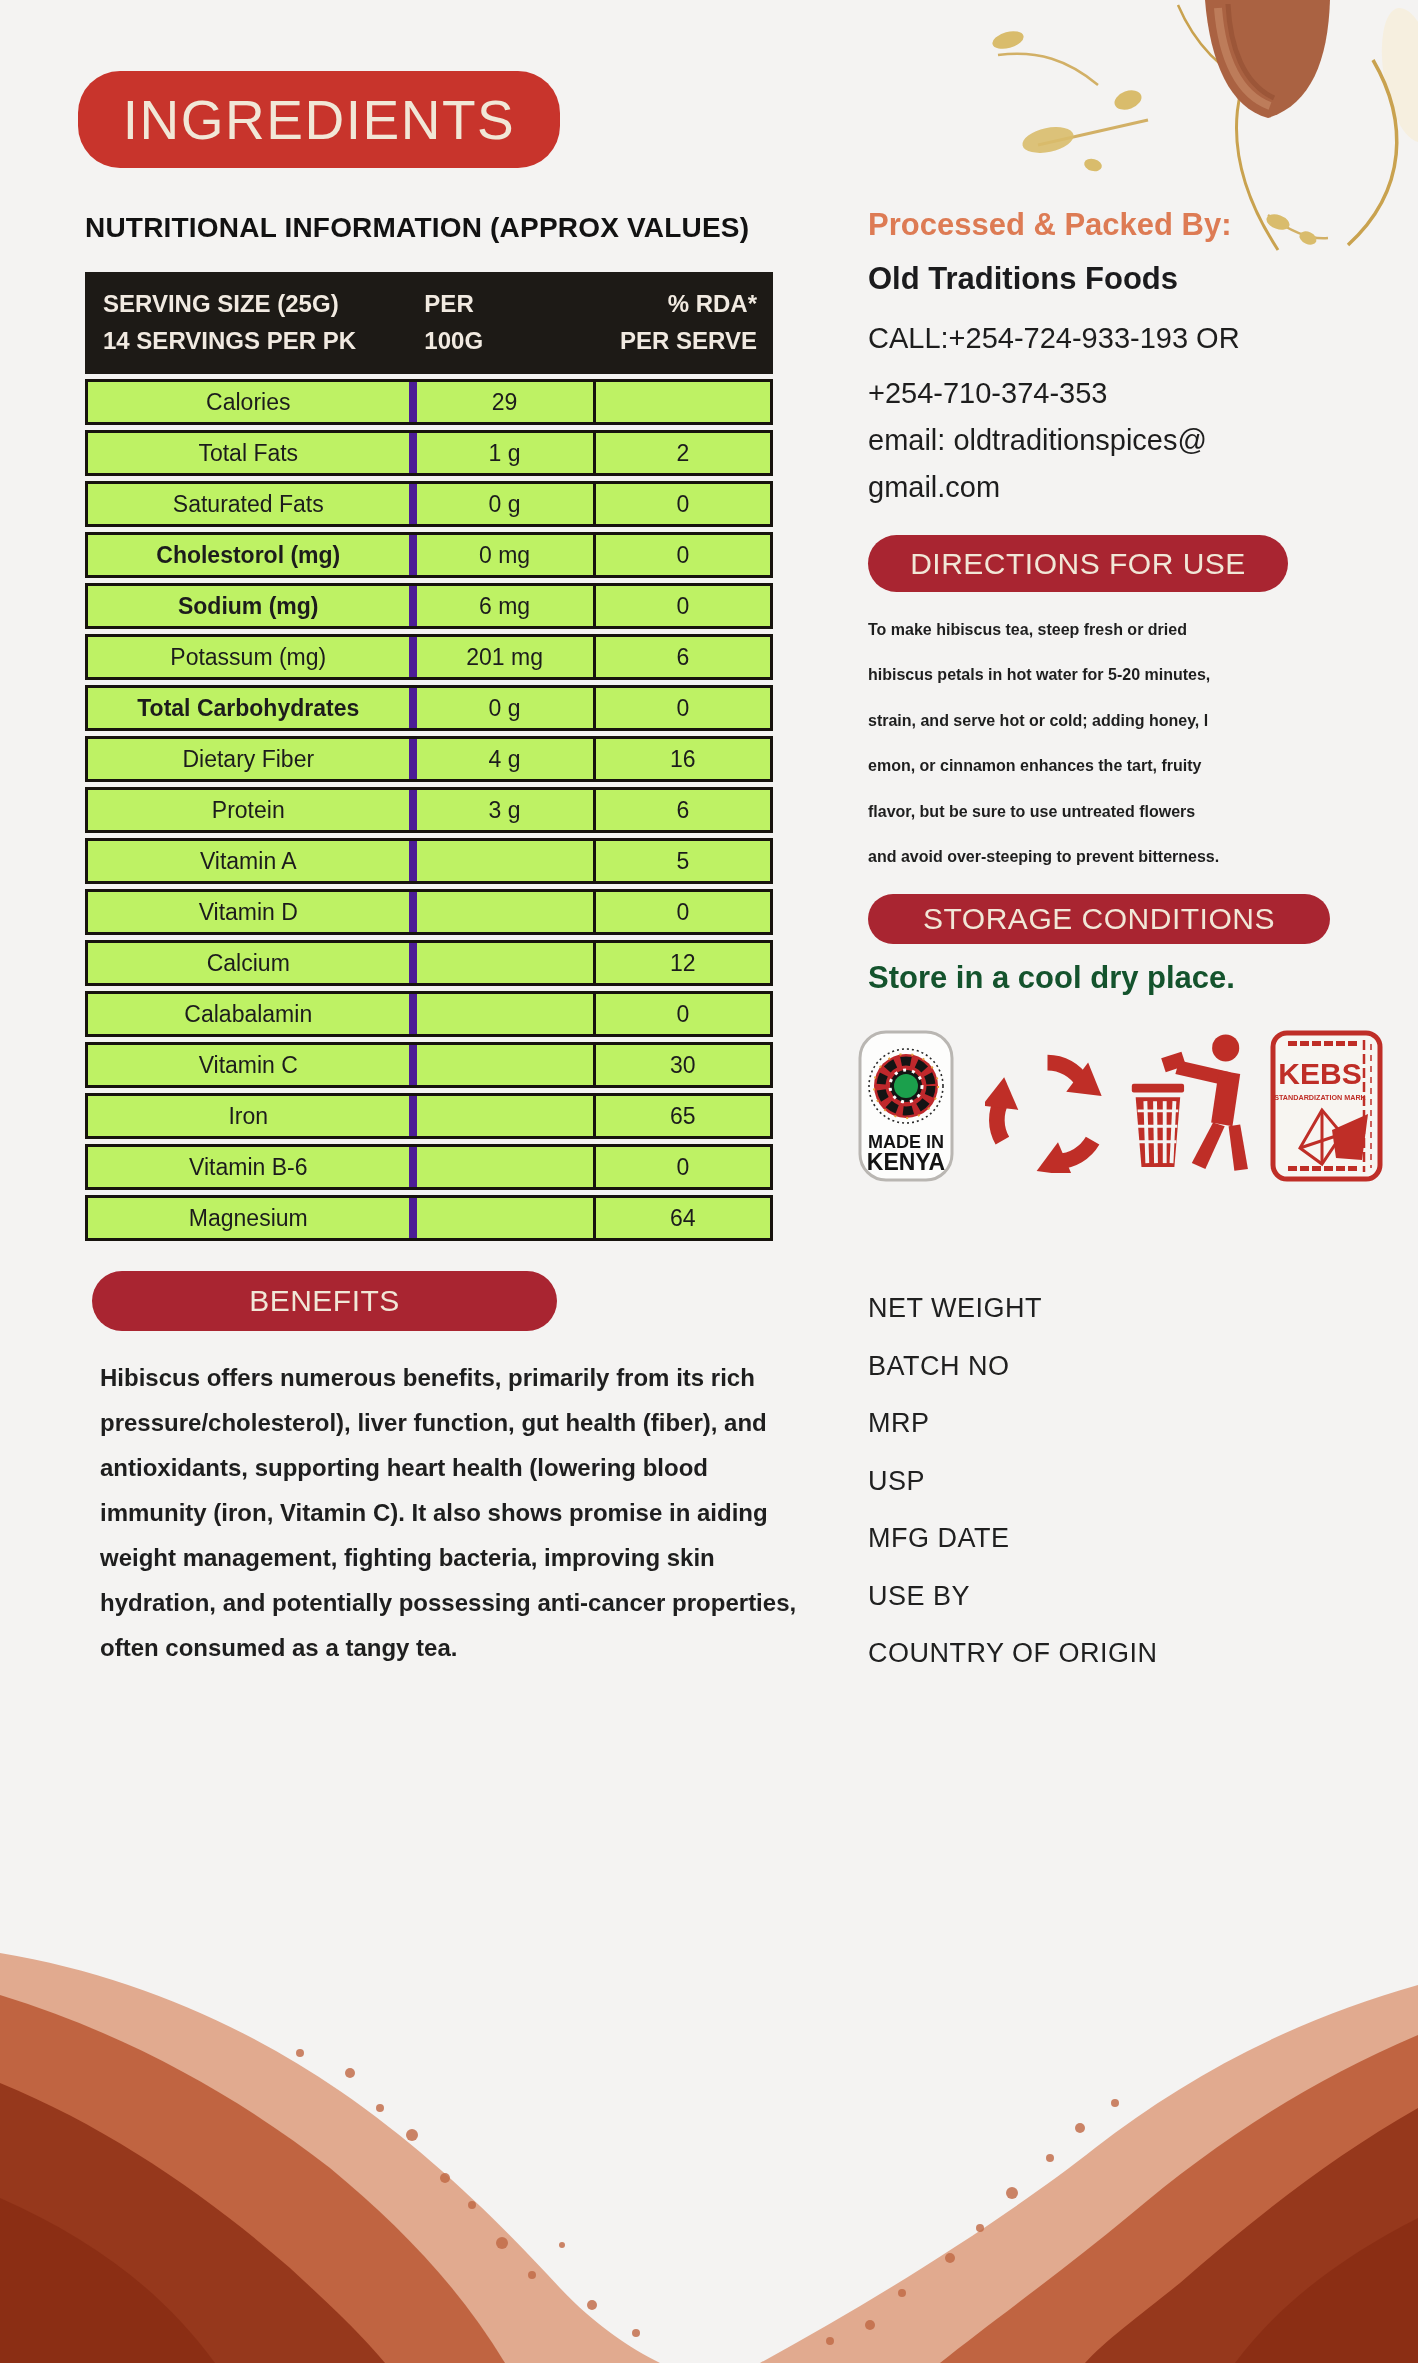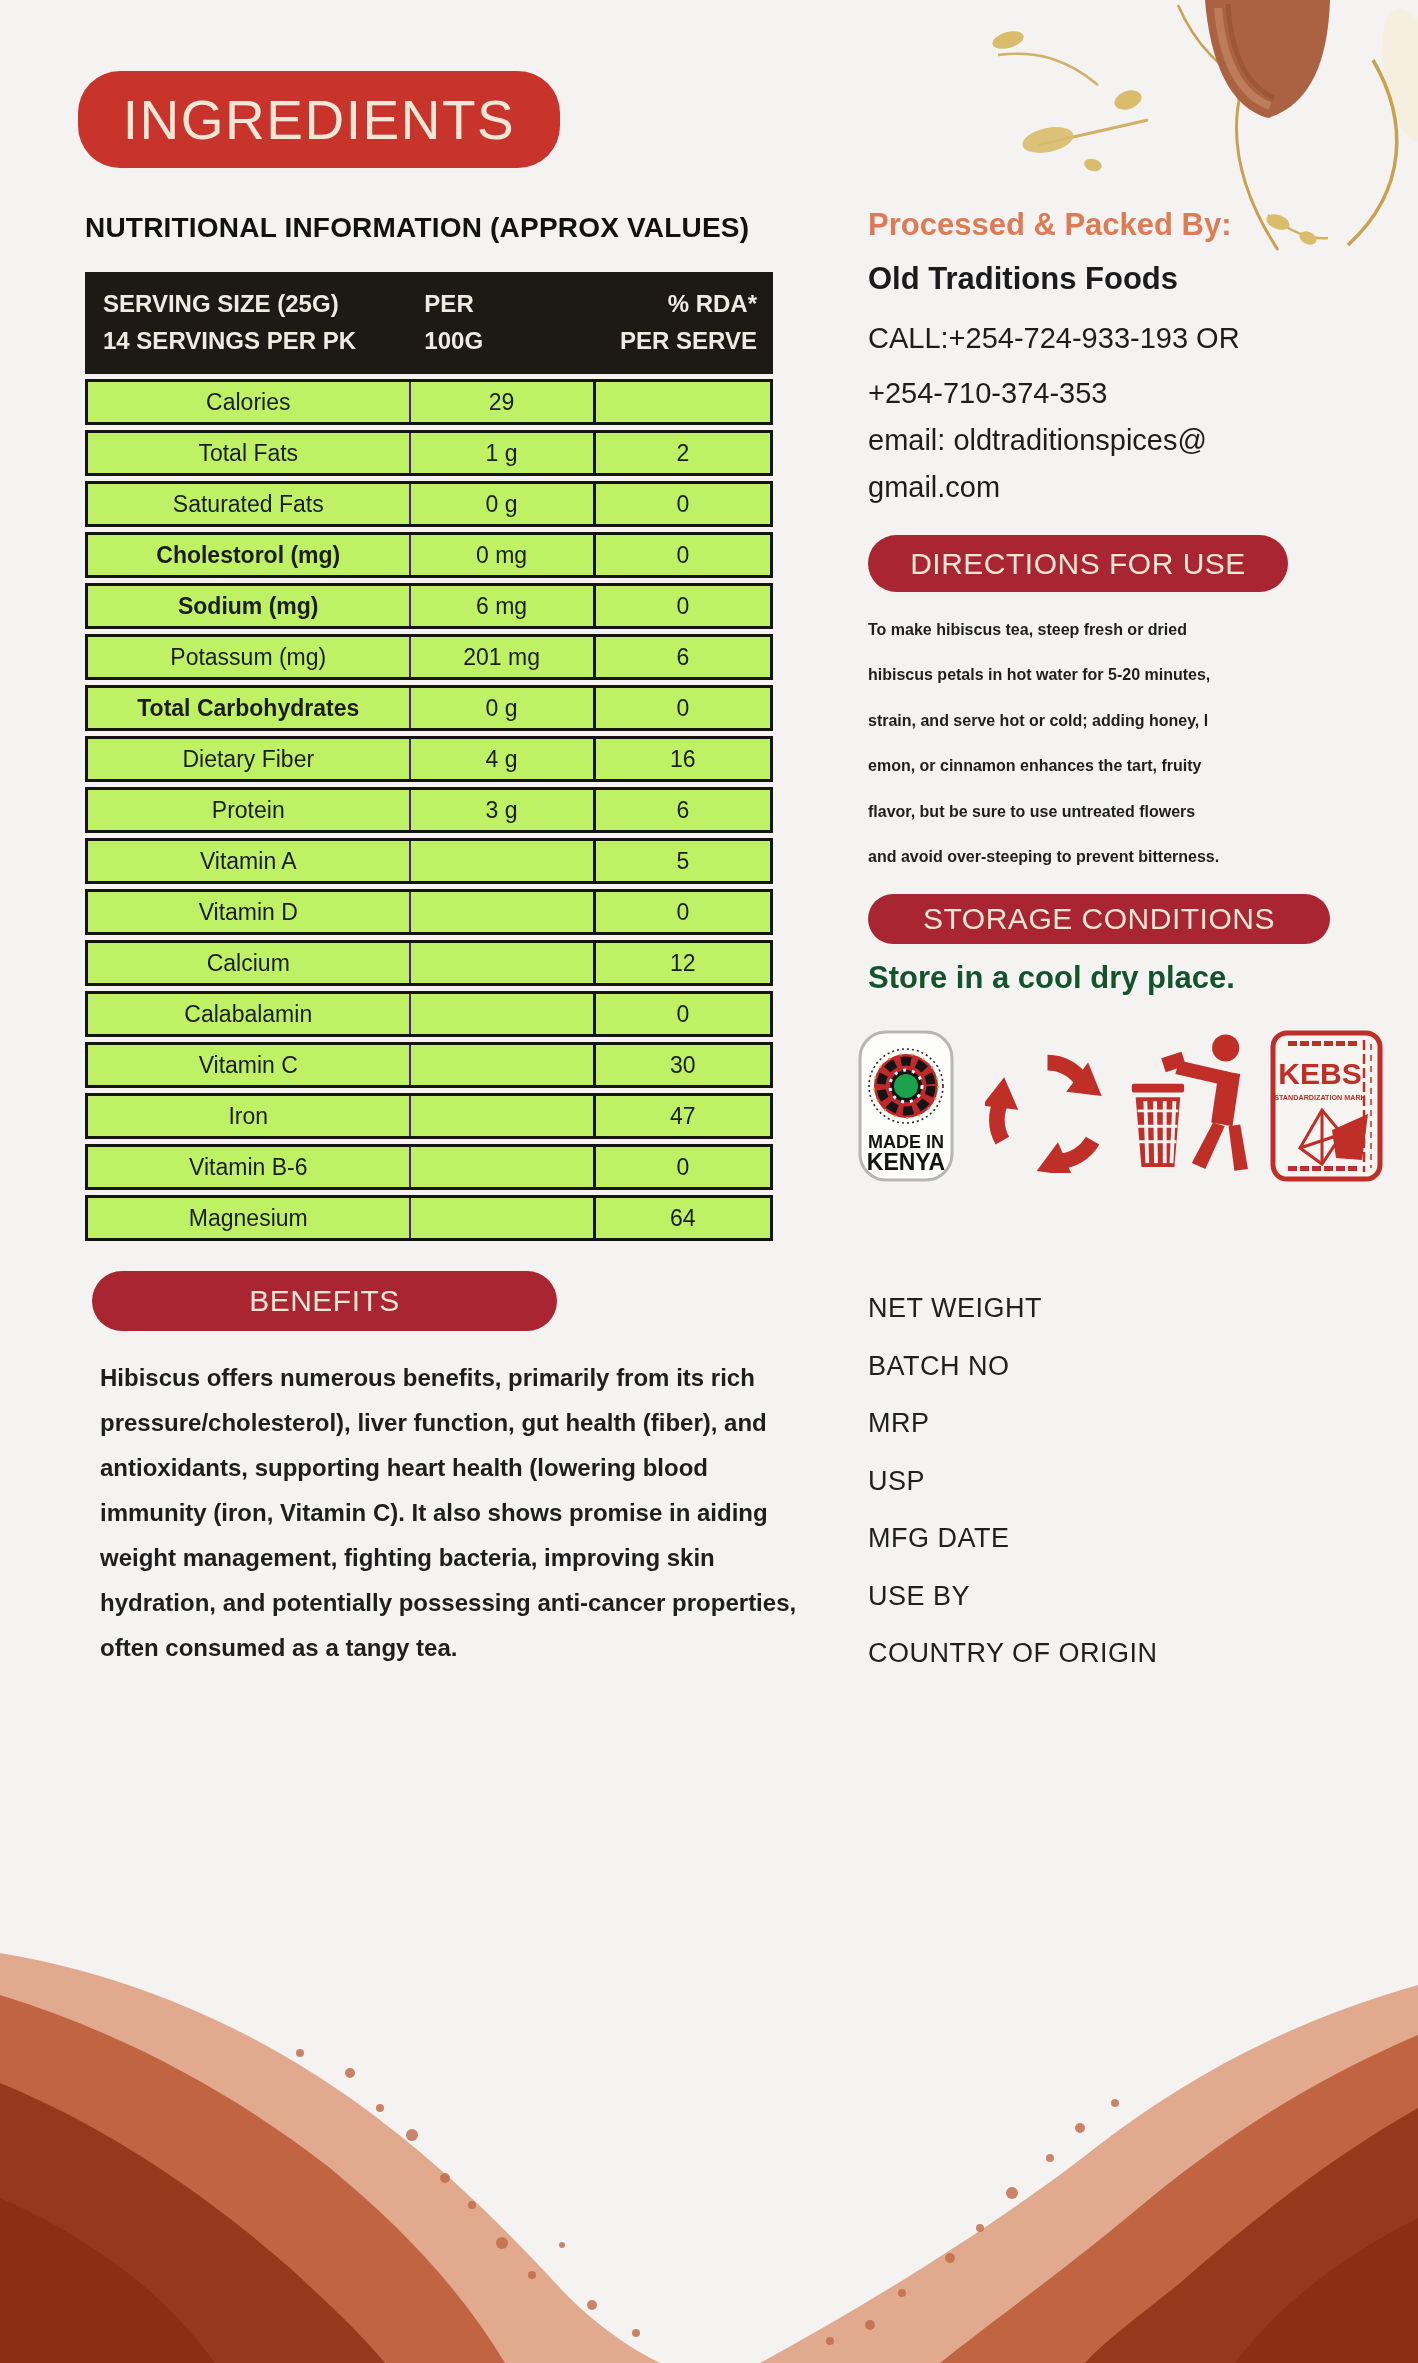--- a/index.html
+++ b/index.html
@@ -21,21 +21,21 @@
   .ntable{position:absolute;left:85px;top:272px;width:688px;}
   .t-head{display:flex;background:#1d1a16;color:#f1eae1;font-weight:700;font-size:24px;
         padding:13px 0 15px;line-height:37px;}
   .t-head .h1{width:47%;padding-left:18px;box-sizing:border-box;}
   .t-head .h2{width:27%;padding-left:16px;box-sizing:border-box;}
   .t-head .h3{width:26%;text-align:right;padding-right:16px;box-sizing:border-box;}
   .t-row{display:flex;border:3px solid #17130e;background:#bef264;margin-top:5px;height:40px;}
   .t-cell{display:flex;align-items:center;justify-content:center;font-size:23px;
         color:#1c1c1c;font-weight:500;box-sizing:border-box;}
   .t-cell.c1{width:47%;}
-  .t-cell.c2{width:27%;border-left:2px solid #4c1d95;}
+  .t-cell.c2{width:27%;border-left:8px solid #4c1d95;}
   .t-cell.c3{flex:1;border-left:3px solid #17130e;}
   .t-row.strong .c1{font-weight:700;}
 
   .para{position:absolute;color:#1e1e1e;font-weight:600;}
   #benefits-text{left:100px;top:1355px;font-size:24px;}
   #benefits-text .line{line-height:45px;height:45px;}
   #directions-text{left:868px;top:607px;font-size:16px;}
   #directions-text .line{line-height:45.4px;height:45.4px;}
 
   .right-heading{position:absolute;left:868px;font-weight:700;}
@@ -186,21 +186,21 @@
 
         <div class="t-row">
           <div class="t-cell c1">Vitamin C</div>
           <div class="t-cell c2"></div>
           <div class="t-cell c3">30</div>
         </div>
 
         <div class="t-row">
           <div class="t-cell c1">Iron</div>
           <div class="t-cell c2"></div>
-          <div class="t-cell c3">47</div>
+          <div class="t-cell c3">65</div>
         </div>
 
         <div class="t-row">
           <div class="t-cell c1">Vitamin B-6</div>
           <div class="t-cell c2"></div>
           <div class="t-cell c3">0</div>
         </div>
 
         <div class="t-row">
           <div class="t-cell c1">Magnesium</div>

